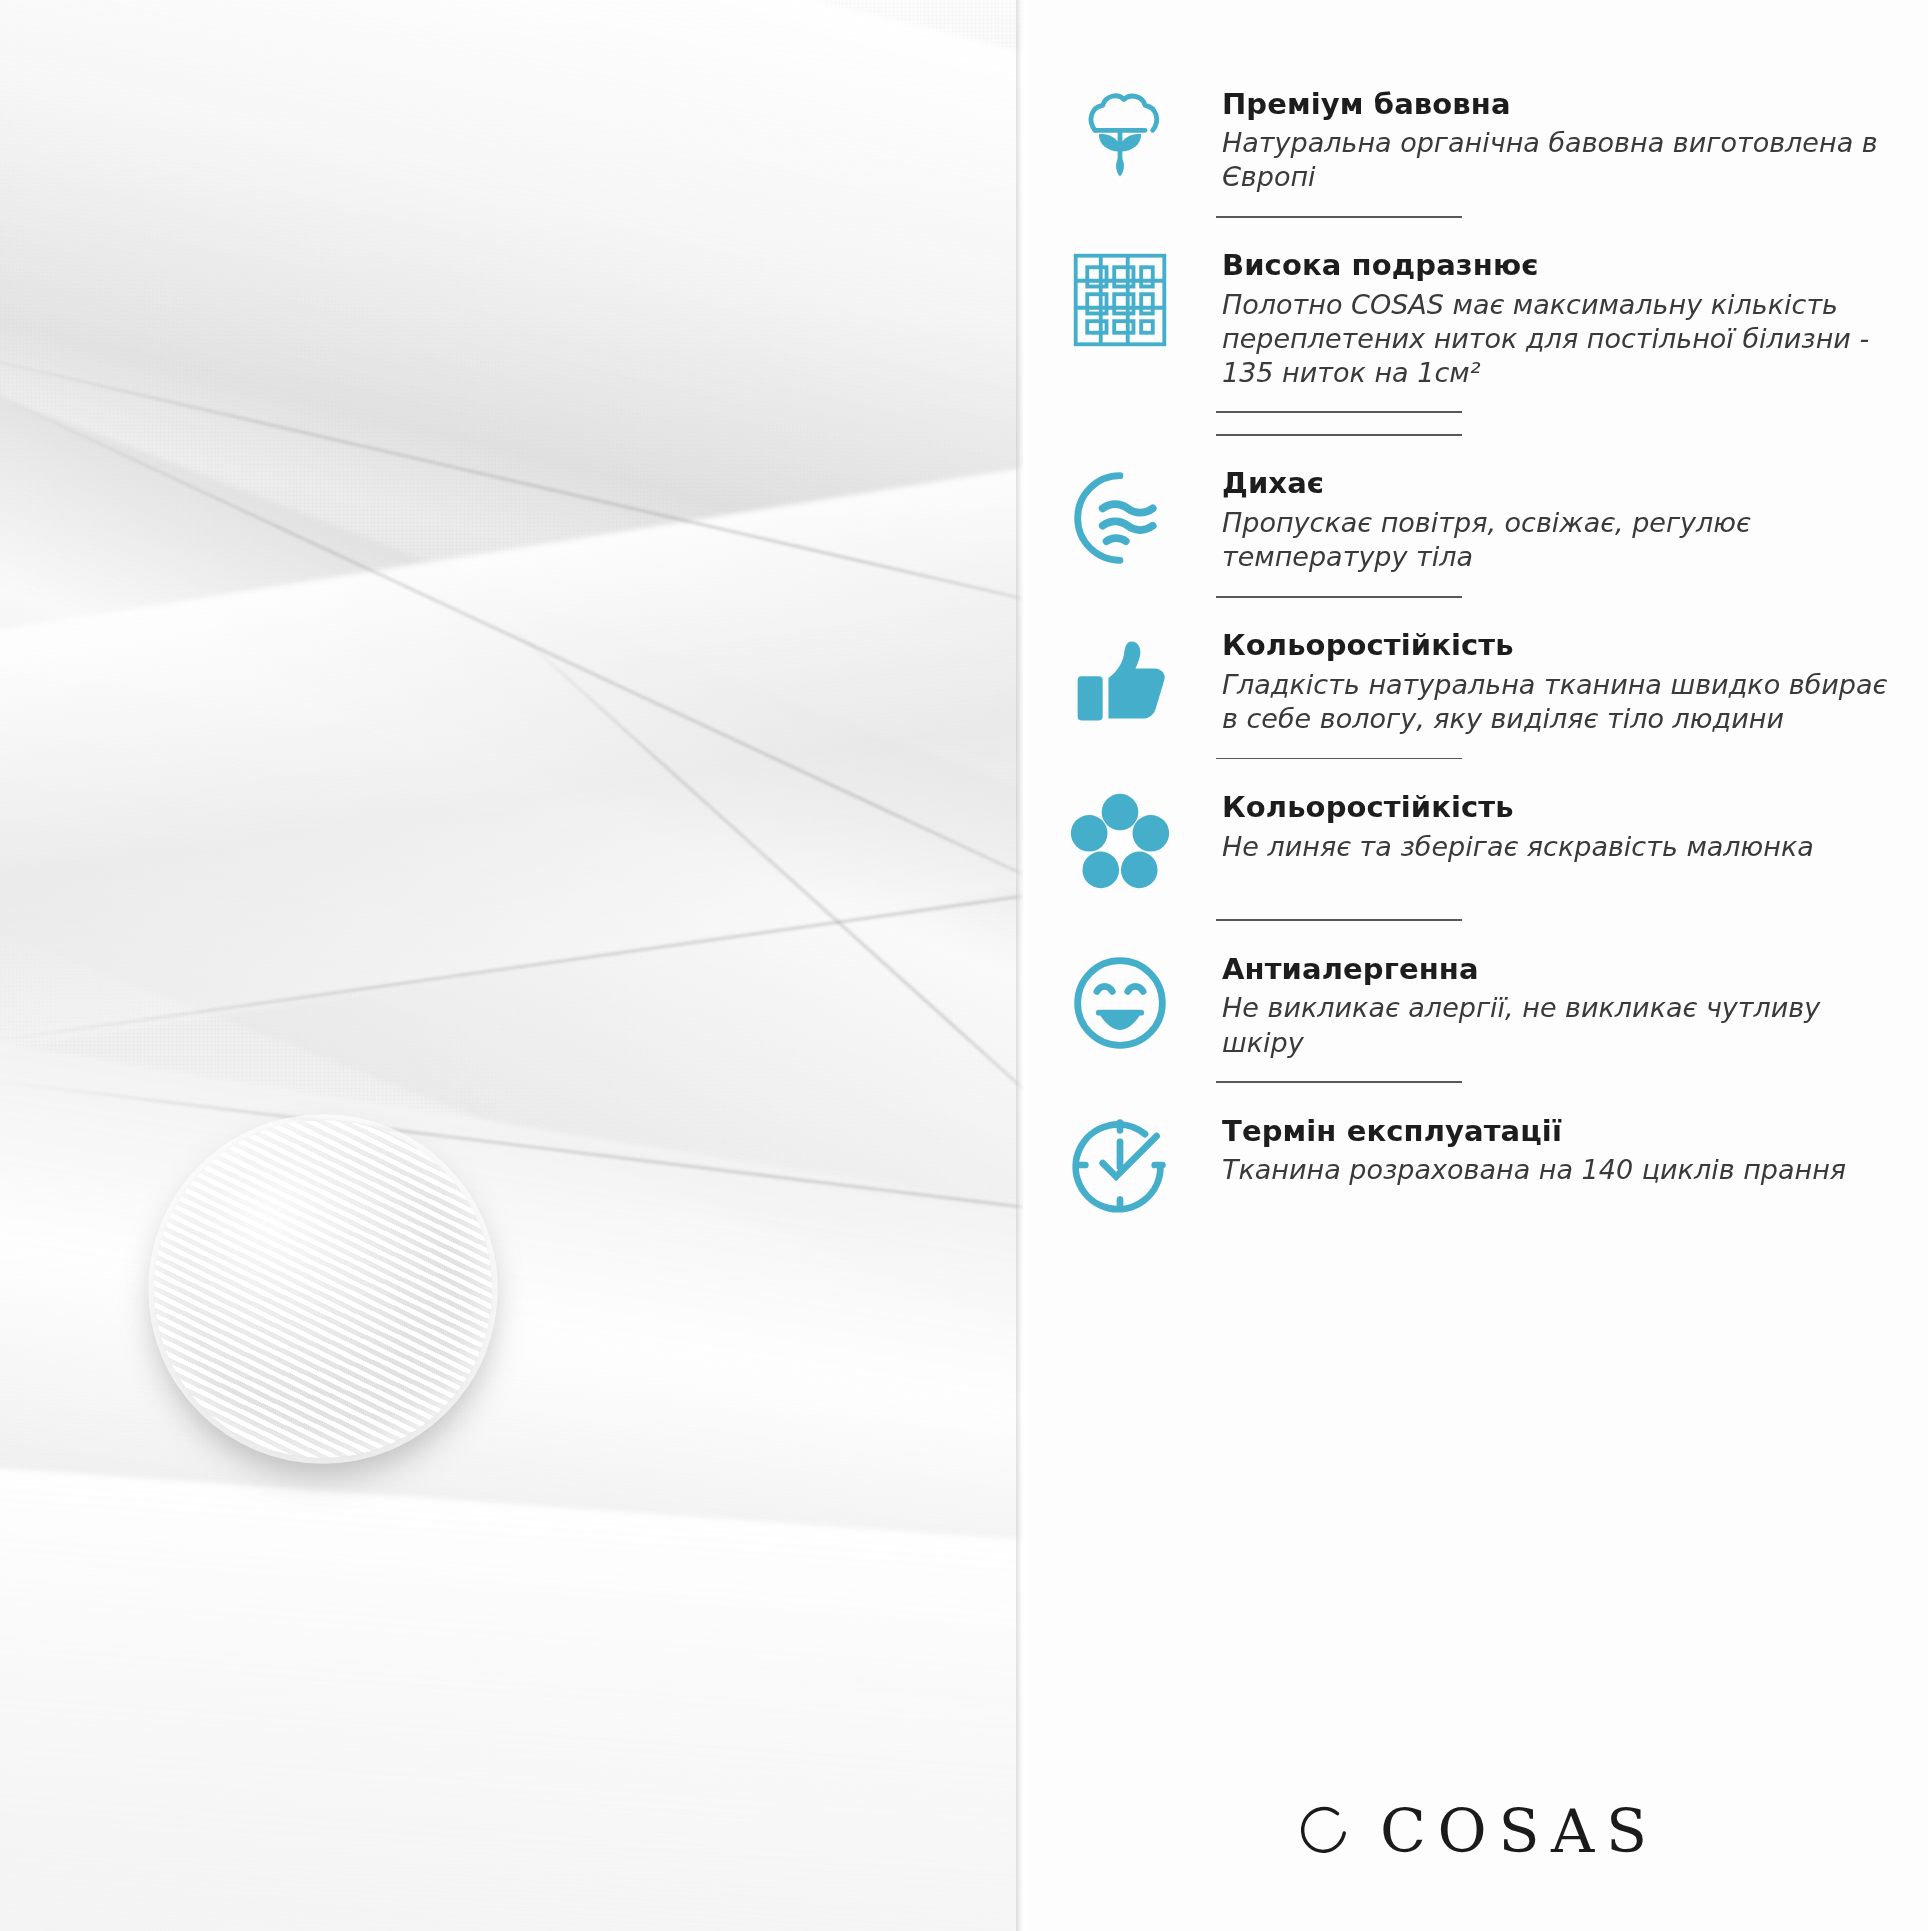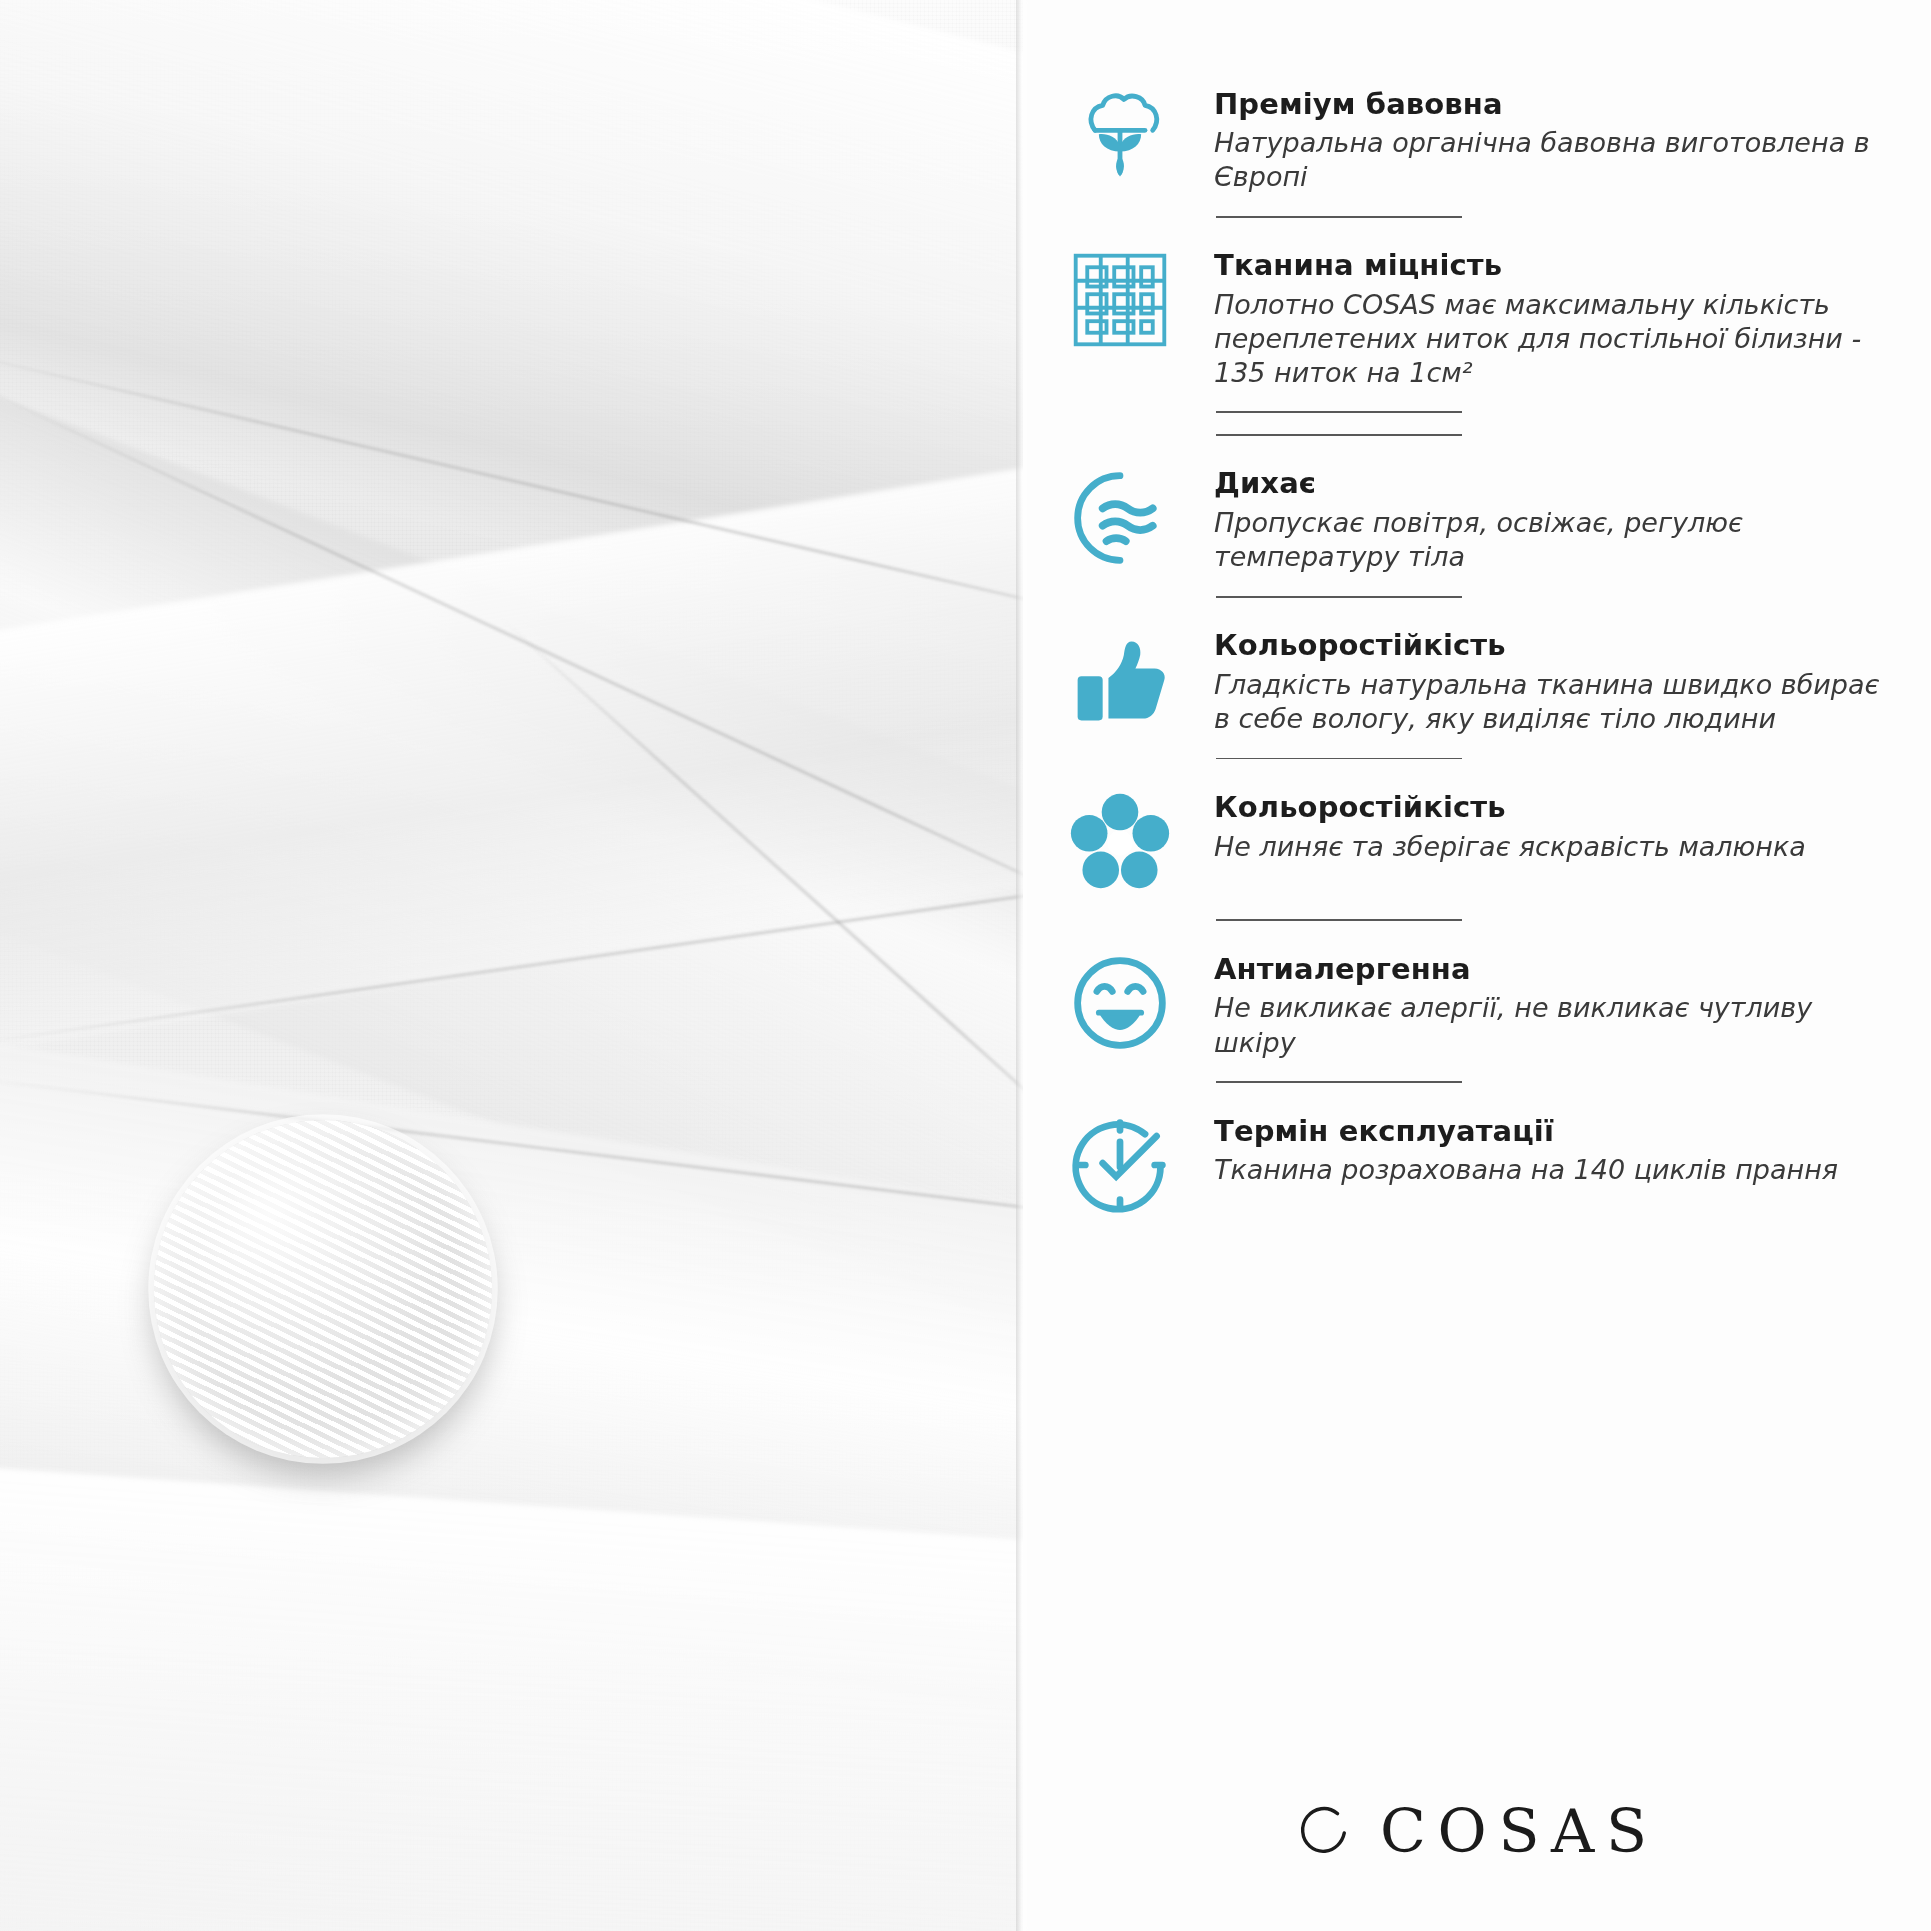--- a/index.html
+++ b/index.html
@@ -144,21 +144,21 @@
   
   .features {
     position: absolute;
     left: 1052px;
     top: 77px;
     width: 850px;
   }
   .feature {
     display: flex;
     align-items: flex-start;
-    gap: 27px;
+    gap: 35px;
     padding: 3.9px 0 0 0;
   }
   .feature-icon {
     flex: 0 0 135px;
     width: 135px;
     height: 114px;
     display: flex;
     align-items: center;
     justify-content: center;
     color: #45aecb;
@@ -272,21 +272,21 @@
           <rect x="20" y="48" width="20" height="20"></rect>
           <rect x="48" y="48" width="20" height="20"></rect>
           <rect x="76" y="48" width="12" height="20"></rect>
           <rect x="20" y="76" width="20" height="12"></rect>
           <rect x="48" y="76" width="20" height="12"></rect>
           <rect x="76" y="76" width="12" height="12"></rect>
           <path d="M8 34h92M8 62h92M34 8v92M62 8v92"></path>
         </svg>
       </div>
       <div class="feature-text">
-        <div class="feature-title">Тканина міцність</div>
+        <div class="feature-title">Висока подразнює</div>
         <div class="feature-desc">Полотно COSAS має максимальну кількість переплетених ниток для постільної білизни - 135 ниток на 1см²</div>
       </div>
     </div>
     <div class="divider"></div>
 
     <div class="divider"></div>
 
     <div class="feature">
       <div class="feature-icon">
         <svg width="104" height="104" viewBox="0 0 108 108" fill="none" stroke="#45aecb" stroke-width="7" stroke-linecap="round">

